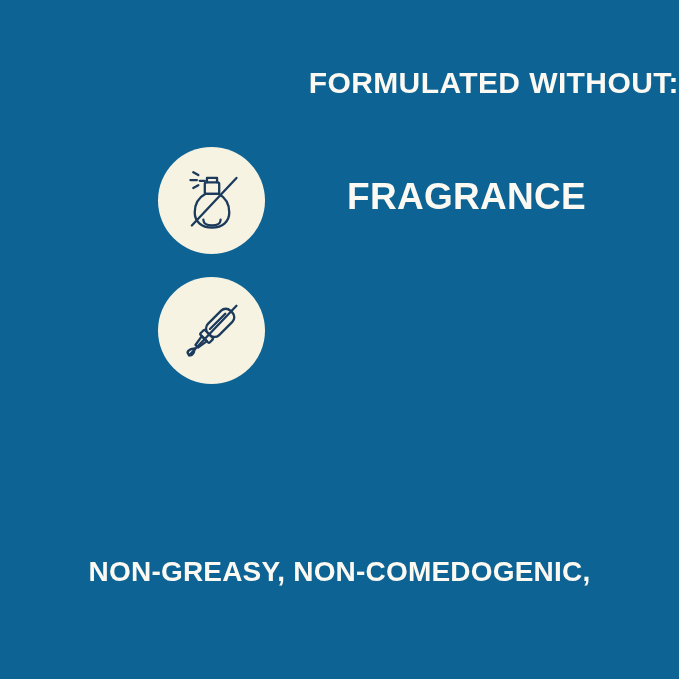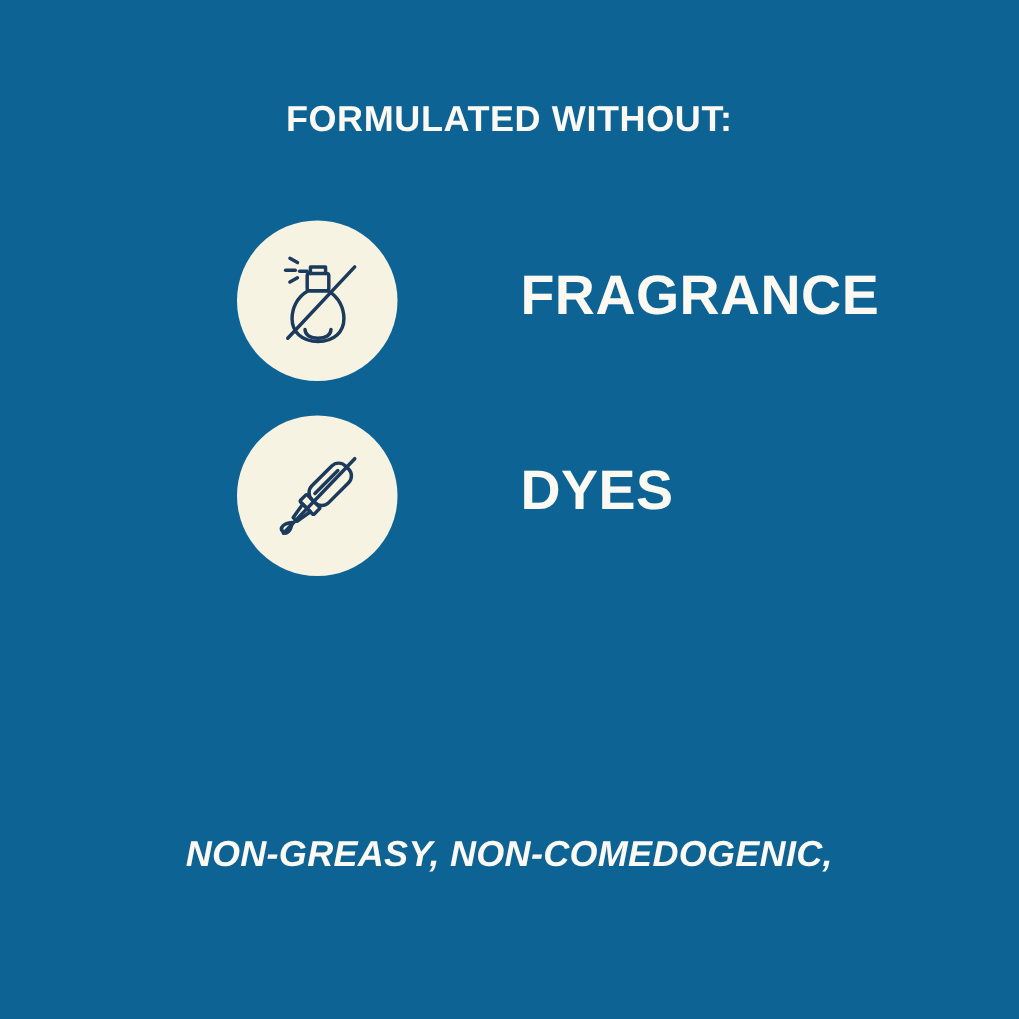--- a/index.html
+++ b/index.html
@@ -17,23 +17,23 @@
     overflow: hidden;
     box-sizing: border-box;
   }
 
   
   .title {
     position: absolute;
     top: 68px;
     left: 0;
     width: 679px;
-    text-align: center;
+    text-align: right;
     color: #fbf9f2;
-    font-size: 24px;
+    font-size: 30px;
     font-weight: bold;
     letter-spacing: 0.4px;
     line-height: 1;
     white-space: nowrap;
   }
 
   
   .rows {
     position: absolute;
     top: 147px;
@@ -77,25 +77,24 @@
   }
 
   
   .footer {
     position: absolute;
     left: 0;
     top: 556px;
     width: 679px;
     text-align: center;
     color: #fbf9f2;
-    font-size: 24px;
+    font-size: 28px;
     font-weight: bold;
     letter-spacing: 0.2px;
     line-height: 1.16;
-    font-style: italic;
   }
   .footer-line {
     display: block;
     white-space: nowrap;
   }
 </style>
 </head>
 <body>
 
 <div class="poster">
@@ -145,21 +144,20 @@
 
               <path d="M45 65 L47.5 80 L52.5 80 L55 65 Z"></path>
             </g>
 
             <path d="M50 84 C45 90 45 96 50 96 C55 96 55 90 50 84 Z" fill="none" stroke="#1b3a5c" stroke-width="3.2" stroke-linecap="round" stroke-linejoin="round"></path>
           </g>
 
           <line x1="18" y1="84" x2="84" y2="15" stroke="#1b3a5c" stroke-width="3.2" stroke-linecap="round"></line>
         </svg>
       </div>
-      <div class="row-label">DYES</div>
     </div>
 
   </div>
 
   <div class="footer">
     <span class="footer-line">NON-GREASY, NON-COMEDOGENIC,</span>
   </div>
 
 </div>
 

